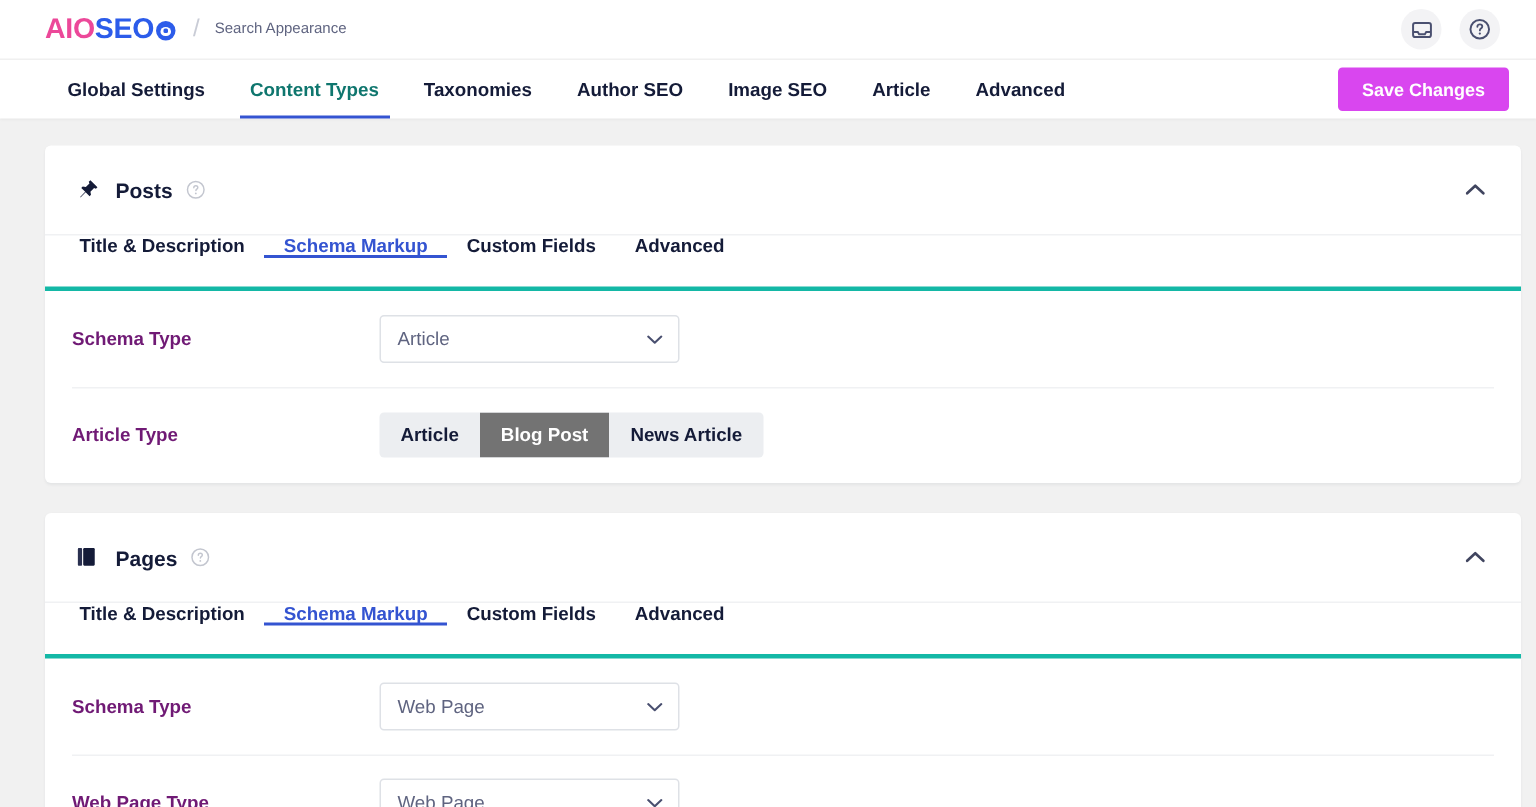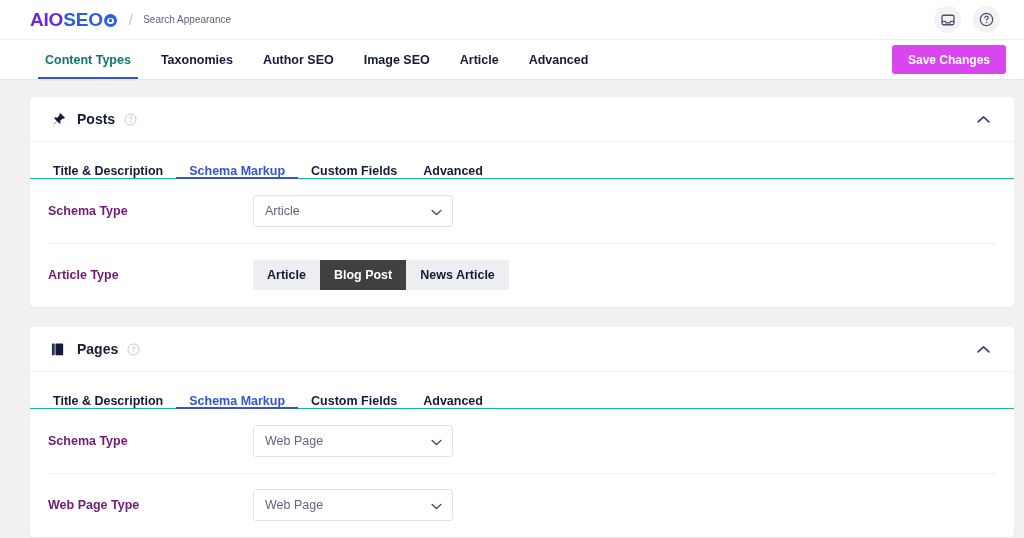--- a/index.html
+++ b/index.html
@@ -27,21 +27,21 @@
     border-bottom: 1px solid #f0f0f0;
   }
 
   .logo {
     display: flex;
     align-items: center;
     font-size: 19px;
     font-weight: 700;
     letter-spacing: -0.2px;
   }
-  .logo-aio { color: #6d28d9; }
+  .logo-aio { color: #ec4899; }
   .logo-seo { color: #2c5cea; }
   .logo-mark {
     width: 13px; height: 13px;
     border-radius: 50%;
     background: #2c5cea;
     position: relative;
     margin-left: 1px;
     display: inline-block;
     top: 1px;
   }
@@ -142,21 +142,21 @@
   .card {
     background: #ffffff;
     border-radius: 4px;
     width: 984px;
     box-shadow: 0 1px 2px rgba(20,27,56,0.06);
     margin-bottom: 20px;
     overflow: hidden;
   }
 
   .card-header {
-    height: 45px;
+    height: 60px;
     display: flex;
     align-items: center;
     padding: 0 18px 0 18px;
     border-bottom: 1px solid #f0f1f3;
   }
   .card-header-icon {
     width: 20px;
     display: flex;
     align-items: center;
     justify-content: center;
@@ -177,24 +177,24 @@
   .collapse-btn {
     cursor: pointer;
     display: flex;
     align-items: center;
     padding: 6px;
   }
 
   
   .inner-tabs {
     display: flex;
-    align-items: flex-end;
+    align-items: flex-start;
     height: 37px;
     padding-left: 10px;
-    border-bottom: 1px solid #14b8a6;
+    border-bottom: 3px solid #14b8a6;
   }
   .inner-tab {
     display: flex;
     align-items: center;
     padding: 0 13px;
     font-size: 12.5px;
     font-weight: 600;
     color: #141b38;
     cursor: pointer;
     position: relative;
@@ -262,21 +262,21 @@
     height: 30px;
     display: flex;
     align-items: center;
     font-size: 12.5px;
     font-weight: 700;
     color: #141b38;
     cursor: pointer;
     white-space: nowrap;
   }
   .segment.active {
-    background: #404040;
+    background: #737373;
     color: #ffffff;
   }
 </style>
 </head>
 <body>
 
 <div class="topbar">
   <div class="logo">
     <span class="logo-aio">AIO</span>
       <span class="logo-seo">SEO</span>
@@ -302,20 +302,23 @@
         <circle cx="8" cy="8" r="6.6" stroke="#4a5070" stroke-width="1.4"></circle>
         <path d="M6.3 6.2c0-1 .8-1.7 1.8-1.7s1.7.7 1.7 1.6c0 .9-.7 1.2-1.2 1.6-.4.3-.5.6-.5 1.1" stroke="#4a5070" stroke-width="1.3" stroke-linecap="round" fill="none"></path>
         <circle cx="8.05" cy="11.1" r="0.82" fill="#4a5070"></circle>
       </svg>
     </span>
   </div>
 </div>
 
 <div class="navbar">
   <div class="nav-tabs">
+    <div class="nav-tab">
+        <span>Global Settings</span>
+      </div>
     <div class="nav-tab active">
         <span>Content Types</span>
       </div>
     <div class="nav-tab">
         <span>Taxonomies</span>
       </div>
     <div class="nav-tab">
         <span>Author SEO</span>
       </div>
     <div class="nav-tab">

